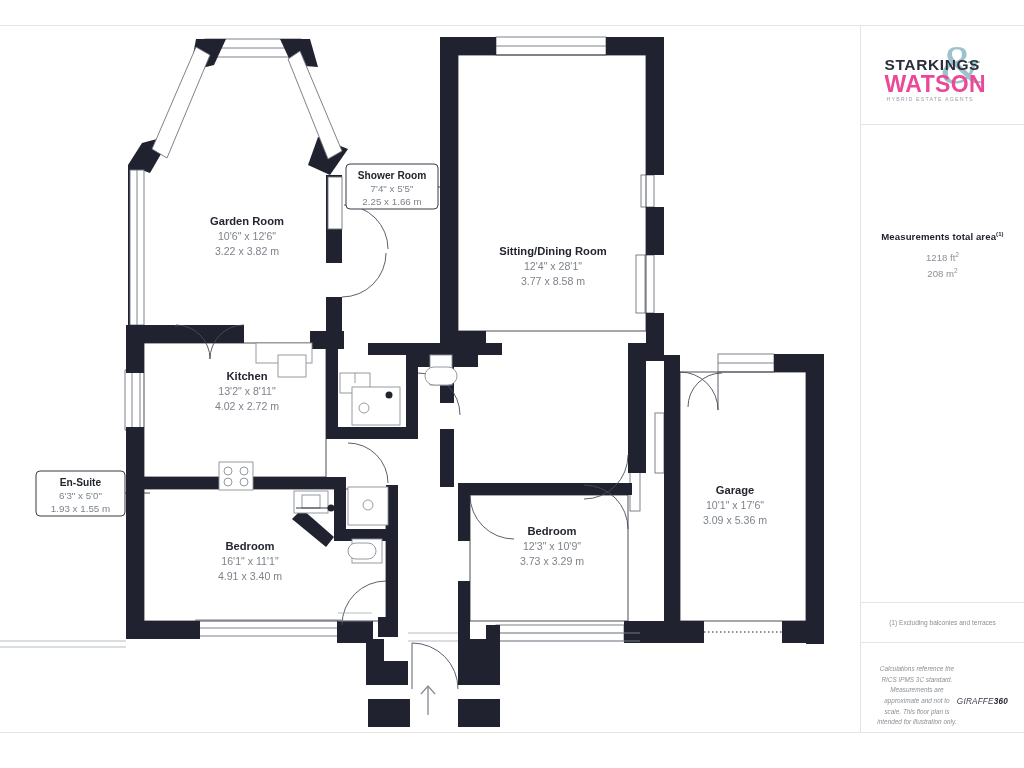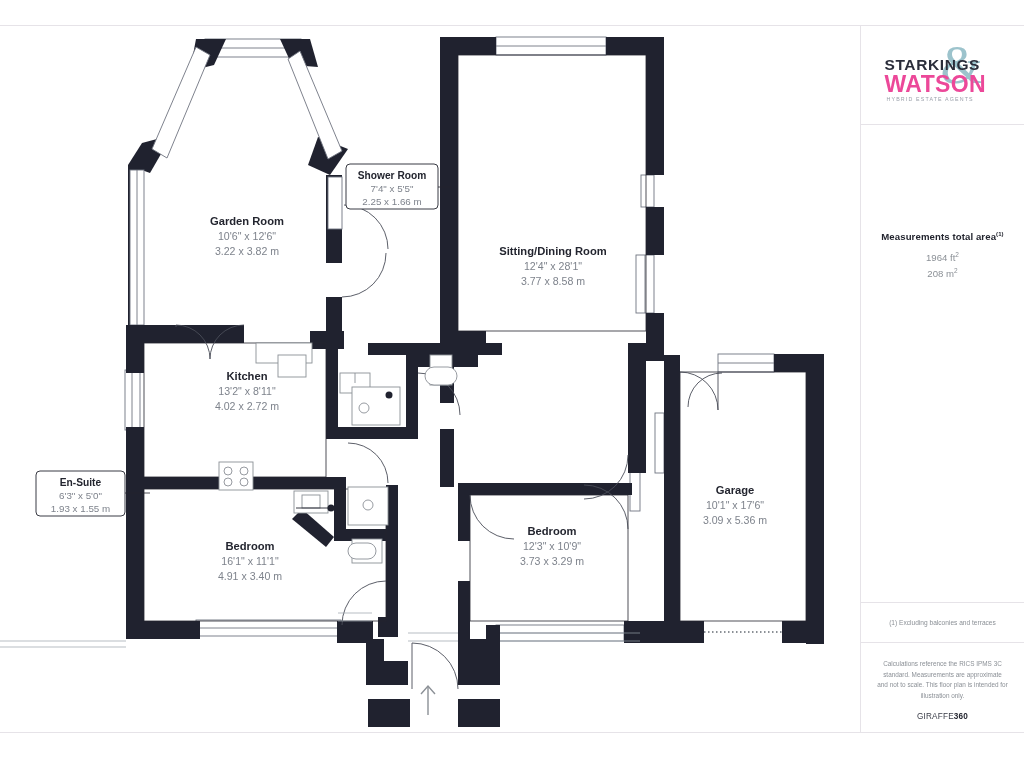--- a/index.html
+++ b/index.html
@@ -147,25 +147,26 @@
   .footnote {
     font-size: 6.6px;
     color: #8b9096;
     line-height: 1.4;
   }
   
   #disclaimer-cell {
     height: 90px;
     border-bottom: none;
     display: flex;
-    flex-direction: column;
+    flex-direction: row;
     align-items: center;
     justify-content: flex-start;
     padding: 16px 16px 0 16px;
     box-sizing: border-box;
+    font-style: italic;
   }
   .disclaimer {
     font-size: 6.4px;
     color: #8b9096;
     line-height: 1.65;
     text-align: center;
   }
   .brand {
     margin-top: 11px;
     font-size: 8.2px;
@@ -454,21 +455,21 @@
         <div class="logo-l2">WATSON</div>
         <div class="logo-sub">HYBRID ESTATE AGENTS</div>
       </div>
     </div>
 
     <div class="panel-cell" id="area-cell">
       <div class="area-title">
         <span>Measurements total area</span><sup>(1)</sup>
       </div>
       <div class="area-v1">
-        <span>1964</span>
+        <span>1218</span>
         <span>ft</span><sup>2</sup>
       </div>
       <div class="area-v2">
         <span>208</span>
         <span>m</span><sup>2</sup>
       </div>
     </div>
 
     <div class="panel-cell" id="spacer-cell"></div>
 

